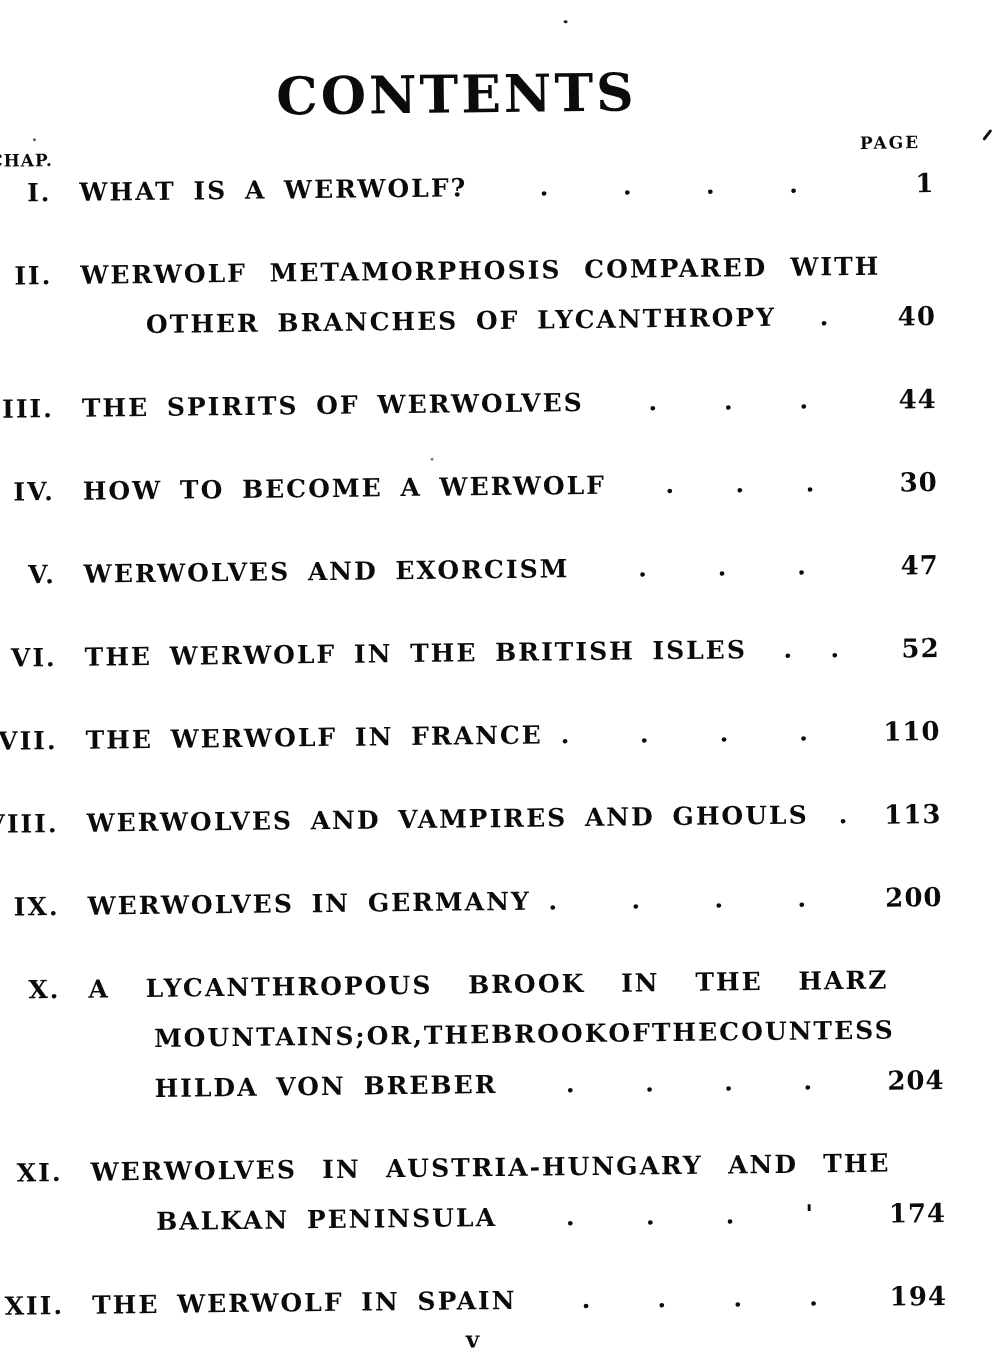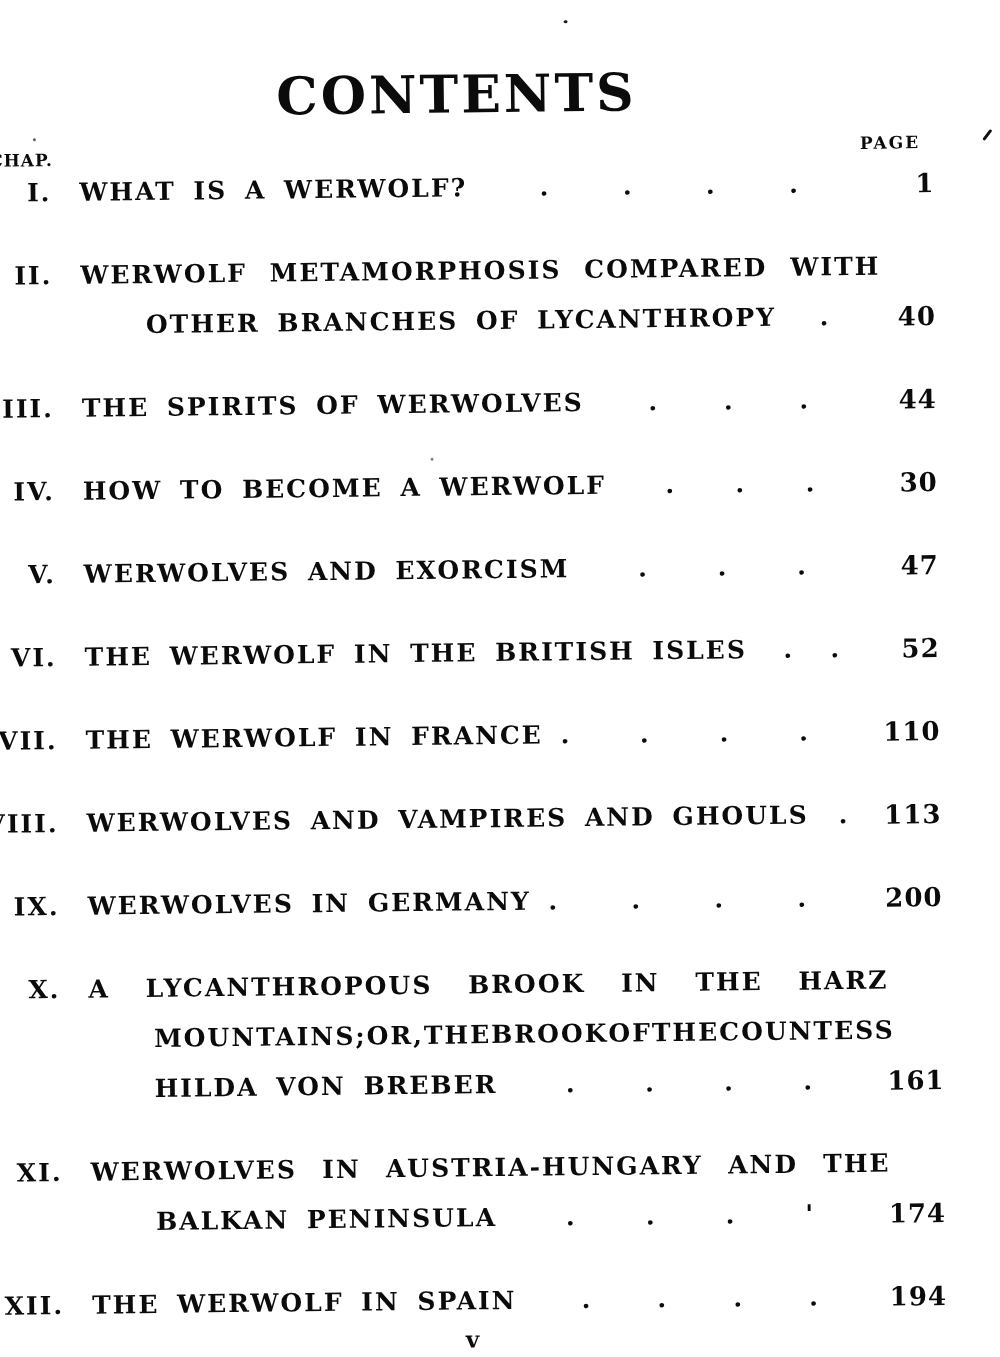--- a/index.html
+++ b/index.html
@@ -288,21 +288,21 @@
             <span class="word">COUNTESS</span>
           </div>
           <div class="line cont last">
             <span class="ttext">HILDA VON BREBER</span>
             <span class="leader">
               <span class="dot">.</span>
               <span class="dot">.</span>
               <span class="dot">.</span>
               <span class="dot">.</span>
             </span>
-            <span class="pg">161</span>
+            <span class="pg">204</span>
           </div>
         </div>
       </div>
       <div class="entry">
         <span class="num">XI.</span>
         <div class="lines">
           <div class="line justify">
             <span class="word">WERWOLVES</span>
             <span class="word">IN</span>
             <span class="word">AUSTRIA-HUNGARY</span>

